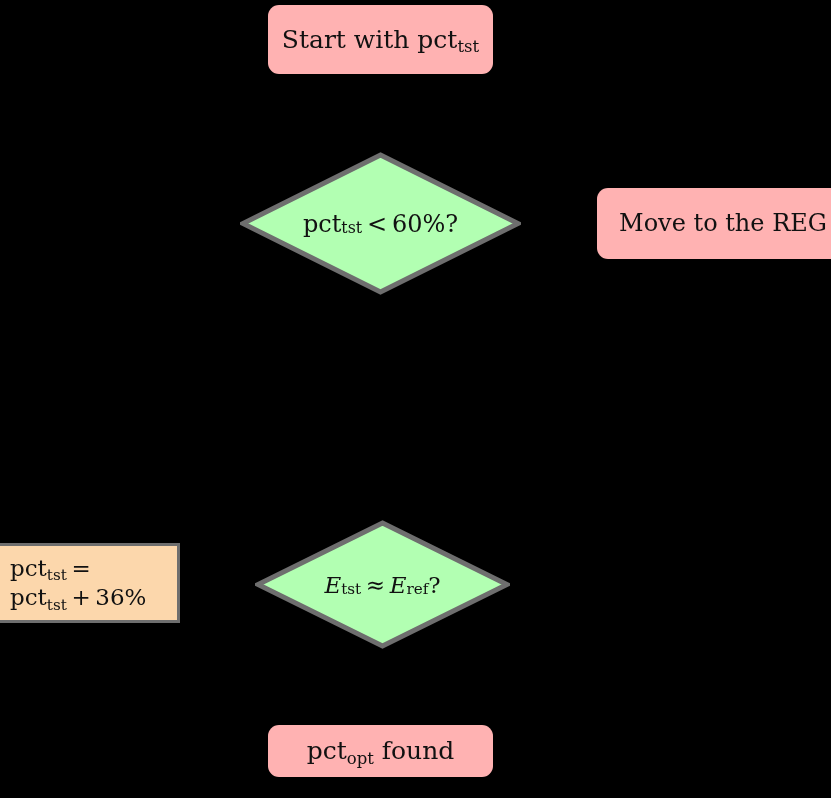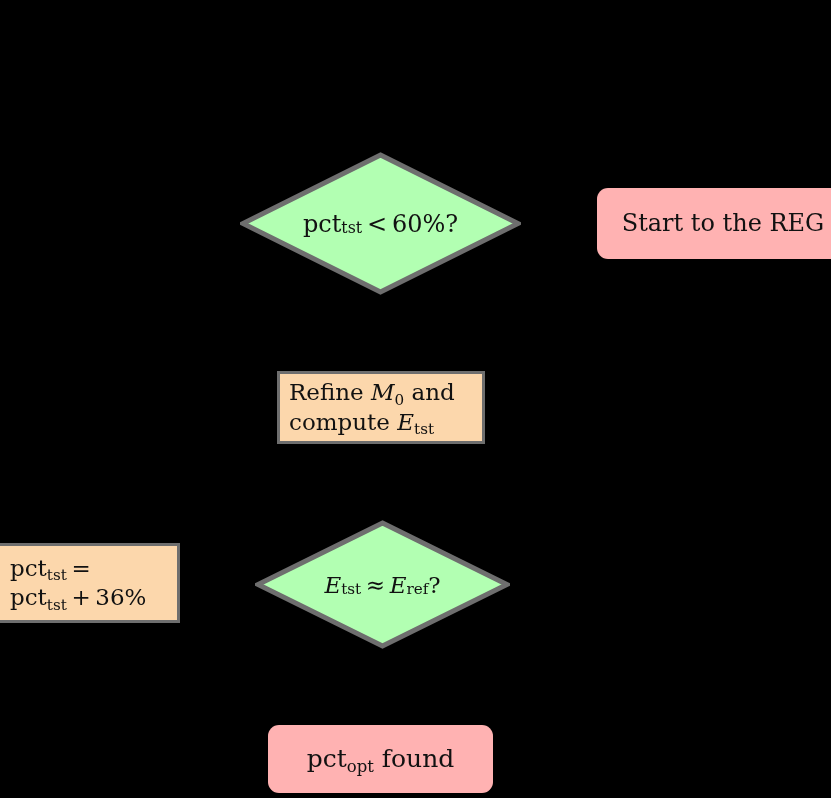--- a/index.html
+++ b/index.html
@@ -109,21 +109,21 @@
   #node-check-energy {
     left: 255px; top: 520px; width: 255px; height: 129px;
     font-size: 23px;
   }
   #node-increment {
     left: -12px; top: 543px; width: 192px; height: 80px;
     font-size: 23px;
     padding: 0 0 0 19px;
   }
   #node-final {
-    left: 268px; top: 725px; width: 225px; height: 68px;
+    left: 268px; top: 725px; width: 225px; height: 52px;
     font-size: 25px;
   }
 
   
   #edges {
     position: absolute;
     left: 0; top: 0;
     width: 831px; height: 798px;
     pointer-events: none;
   }
@@ -138,40 +138,40 @@
       <path d="M380,74 L380,152"></path>
       <path d="M380,295 L380,371"></path>
       <path d="M521,224 L597,224"></path>
       <path d="M381,444 L381,520"></path>
       <path d="M381,649 L381,725"></path>
       <path d="M255,584 L180,584"></path>
       <path d="M84,543 L84,224 L240,224"></path>
     </g>
   </svg>
 
+  <div class="node terminator" id="node-start">
+    <span class="label"><span>Start with pct</span><sub>tst</sub></span>
+  </div>
 
   <div class="decision" id="node-check-pct">
     <svg width="281" height="143" viewBox="0 0 281 143" xmlns="http://www.w3.org/2000/svg">
       <polygon points="140.5,3 278,71.5 140.5,140 3,71.5" fill="#B2FFB2" stroke="#6E6E6E" stroke-width="5"></polygon>
     </svg>
     <span class="label">
         <span>pct</span>
         <sub>tst</sub>
         <span class="op">&lt;</span>
         <span>60%?</span>
       </span>
   </div>
 
   <div class="node terminator" id="node-move-reg">
-    <span class="label">Start to the REG</span>
+    <span class="label">Move to the REG</span>
   </div>
 
-  <div class="node process" id="node-refine">
-    <span class="label"><span>Refine </span><span class="math-it">M</span><sub>0</sub><span> and</span><br><span>compute </span><span class="math-it">E</span><sub>tst</sub></span>
-  </div>
 
   <div class="decision" id="node-check-energy">
     <svg width="255" height="129" viewBox="0 0 255 129" xmlns="http://www.w3.org/2000/svg">
       <polygon points="127.5,3 252,64.5 127.5,126 3,64.5" fill="#B2FFB2" stroke="#6E6E6E" stroke-width="5"></polygon>
     </svg>
     <span class="label">
         <span class="math-it">E</span>
         <sub>tst</sub>
         <span class="op">≈</span>
         <span class="math-it">E</span>

